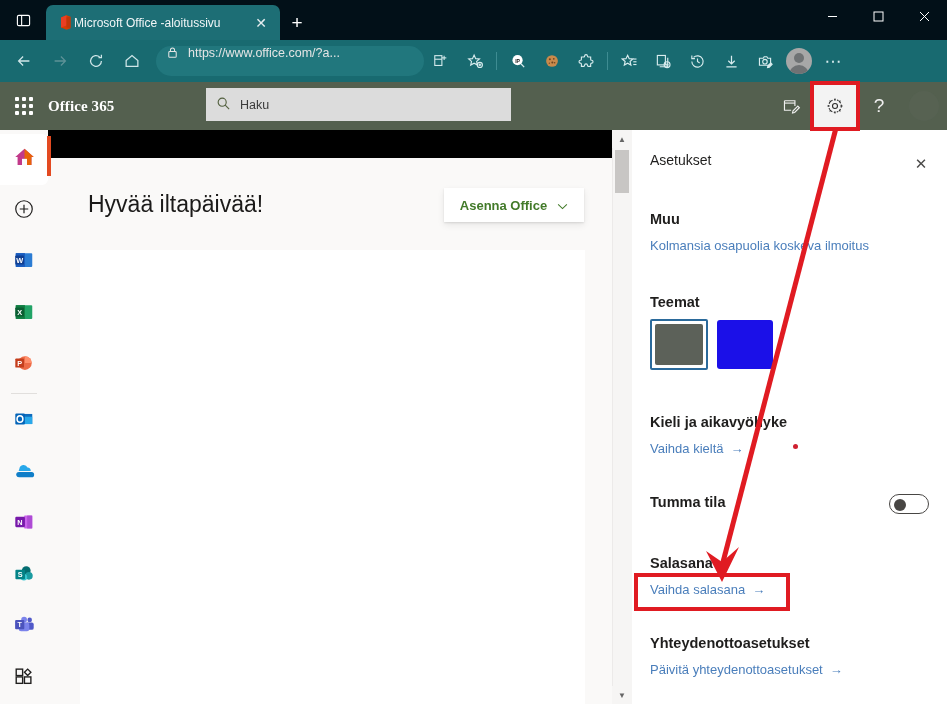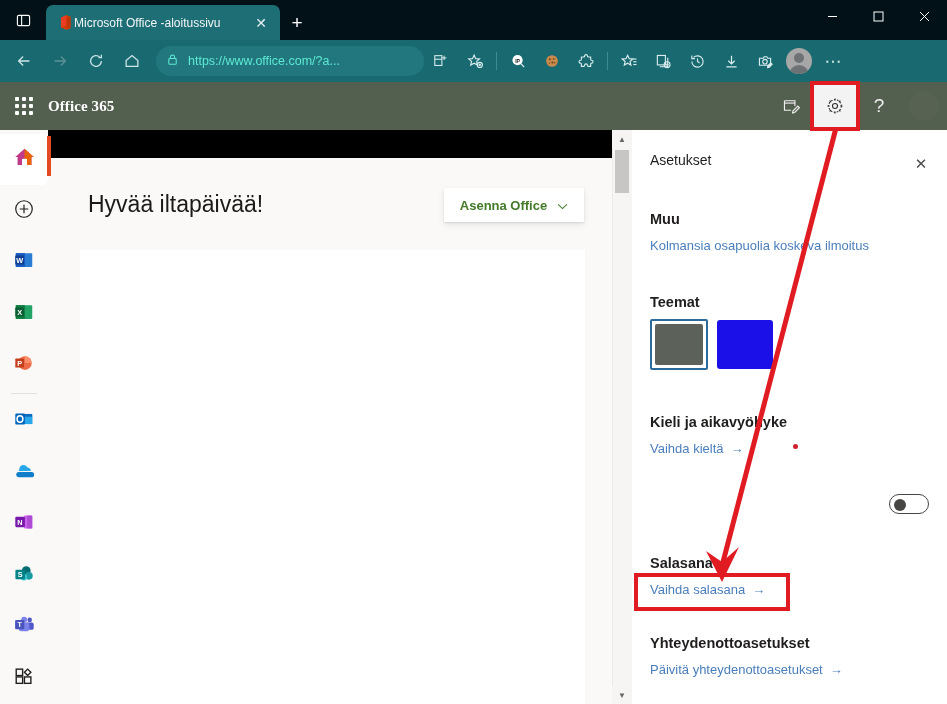--- a/index.html
+++ b/index.html
@@ -43,22 +43,22 @@
   .toolbar {
     position: absolute; left: 0; top: 40px; width: 947px; height: 42px;
     background: #186a70; display: flex; align-items: center; padding: 0 6px;
   }
   .nav-btn { width: 36px; height: 32px; display: flex; align-items: center; justify-content: center;
     color: #cfe6e8; flex: none; }
   .nav-btn.dim { color: #5d9297; }
   .omnibox {
     height: 30px; flex: none; width: 268px; margin-left: 6px;
     background: #21777d; border-radius: 15px;
-    display: flex; align-items: center; padding: 0 10px; gap: 9px;
-    color: #5eead4; font-size: 12.5px;
+    display: flex; padding: 0 10px; gap: 9px;
+    color: #e5e5e5; font-size: 12.5px;
   }
   .tb-icon { width: 34px; height: 32px; display: flex; align-items: center; justify-content: center;
     color: #d8ecee; flex: none; }
   .tb-sep { width: 1px; height: 18px; background: #3e8c92; margin: 0 4px; flex: none; }
   .avatar-tb { width: 26px; height: 26px; border-radius: 50%; background: #a7a7a7; position: relative;
     overflow: hidden; flex: none; margin: 0 4px; }
   .avatar-tb::before { content: ""; position: absolute; left: 8px; top: 5px; width: 10px; height: 10px;
     border-radius: 50%; background: #6f7274; }
   .avatar-tb::after { content: ""; position: absolute; left: 3px; top: 17px; width: 20px; height: 14px;
     border-radius: 10px 10px 0 0; background: #6f7274; }
@@ -317,20 +317,29 @@
           <i></i>
           <i></i>
           <i></i>
           <i></i>
           <i></i>
           <i></i>
         </span>
     </div>
     <div class="brand">Office 365</div>
   </div>
+  <div class="o365-search">
+    <span>
+      <svg width="15" height="15" viewBox="0 0 16 16" fill="none" stroke="#53603f" stroke-width="1.2">
+        <circle cx="6.6" cy="6.6" r="4.3"></circle>
+          <line x1="9.8" y1="9.8" x2="14" y2="14"></line>
+        </svg>
+    </span>
+    <span>Haku</span>
+  </div>
   <div class="o365-right">
     <div class="hdr-icon">
       <svg width="19" height="19" viewBox="0 0 20 20" fill="none" stroke="currentColor" stroke-width="1.2">
         <path d="M2.6 4h11v5.6"></path>
           <path d="M2.6 4v10h7"></path>
           <path d="M2.6 6.4h11"></path>
         <path d="M16.6 9.6 11.6 14.6l-.5 2.2 2.2-.5 5-5z"></path>
         </svg>
     </div>
     <div class="gear-highlight">
@@ -507,20 +516,23 @@
     </div>
 
     <div class="sec" style="top:284px;">
       <div class="sec-head">Kieli ja aikavyöhyke</div>
       <a class="sec-link">
         <span>Vaihda kieltä</span>
         <span class="arrow-g">→</span>
       </a>
     </div>
 
+    <div class="sec" style="top:364px;">
+      <div class="sec-head">Tumma tila</div>
+    </div>
     <div class="toggle" style="top:364px;">
         <i></i>
       </div>
 
     <div class="sec" style="top:425px;">
       <div class="sec-head">Salasana</div>
       <a class="sec-link">
         <span>Vaihda salasana</span>
         <span class="arrow-g">→</span>
       </a>

